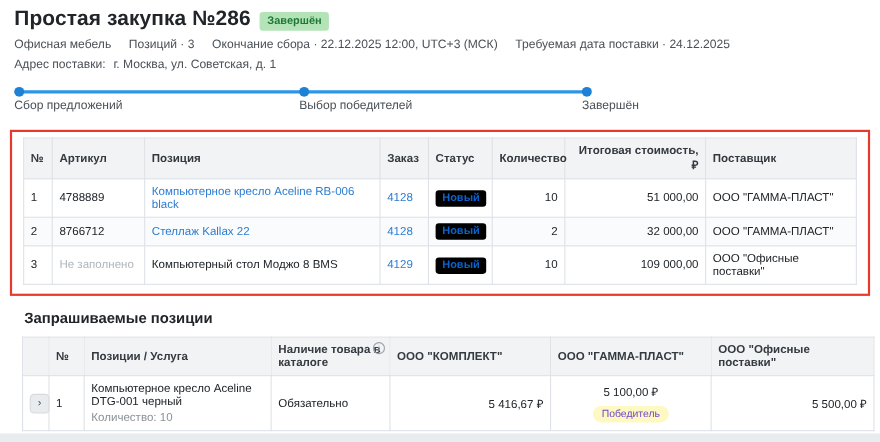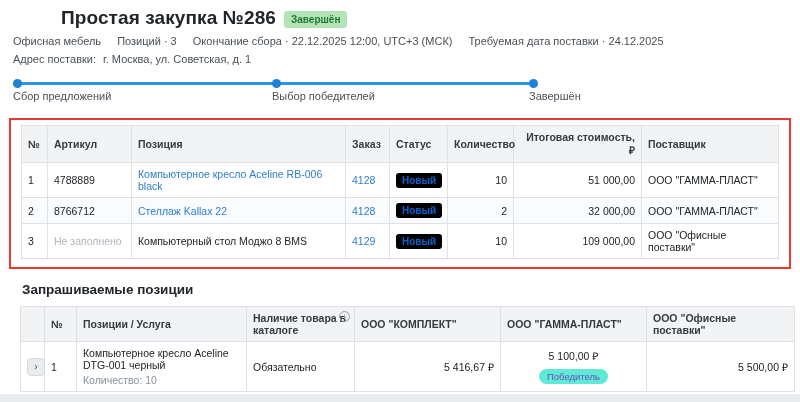--- a/index.html
+++ b/index.html
@@ -7,21 +7,21 @@
   body {
     font-family: "Liberation Sans", sans-serif;
     background: #e9ecef;
     color: #212529;
   }
   .page { background: #fff; width: 800px; padding-bottom: 2px; }
 
   
   .header { padding: 7px 13px 0 13px; }
   .title-row { display: flex; align-items: center; gap: 8px; }
-  h1 { font-size: 19px; font-weight: 700; color: #212529; letter-spacing: .1px; margin-left: 48px; }
+  h1 { font-size: 19px; font-weight: 700; color: #212529; letter-spacing: .1px; }
   .status-badge {
     background: #b5e3b8; color: #1d7a36; font-size: 10px; font-weight: 700;
     padding: 3px 7px; border-radius: 3px; margin-top: 2px;
   }
   .meta-line { margin-top: 6px; font-size: 11px; color: #495057; }
   .meta-line span { margin-right: 13px; }
   .meta-line .lbl { margin-right: 4px; color: #495057; }
 
   
   .progress { position: relative; margin-top: 10px; height: 34px; }
@@ -64,21 +64,21 @@
     text-align: center; cursor: pointer; display: inline-block;
   }
   .info-icon {
     position: absolute; top: 4px; right: 4px; width: 11px; height: 11px;
     border: 1px solid #9aa1a8; border-radius: 50%; color: #9aa1a8;
     font-size: 8px; line-height: 10px; text-align: center; font-style: normal;
     font-weight: 400; cursor: pointer;
   }
   .price-cell { display: flex; justify-content: flex-end; align-items: center; gap: 6px; flex-direction: column; }
   .winner-badge {
-    background: #5eead4; color: #7048c9; font-size: 9.5px;
+    background: #fef9c3; color: #7048c9; font-size: 9.5px;
     padding: 2px 8px; border-radius: 9px; white-space: nowrap;
   }
 </style>
 </head>
 <body>
 
 <div class="page">
 
   <div class="header">
     <div class="title-row">

